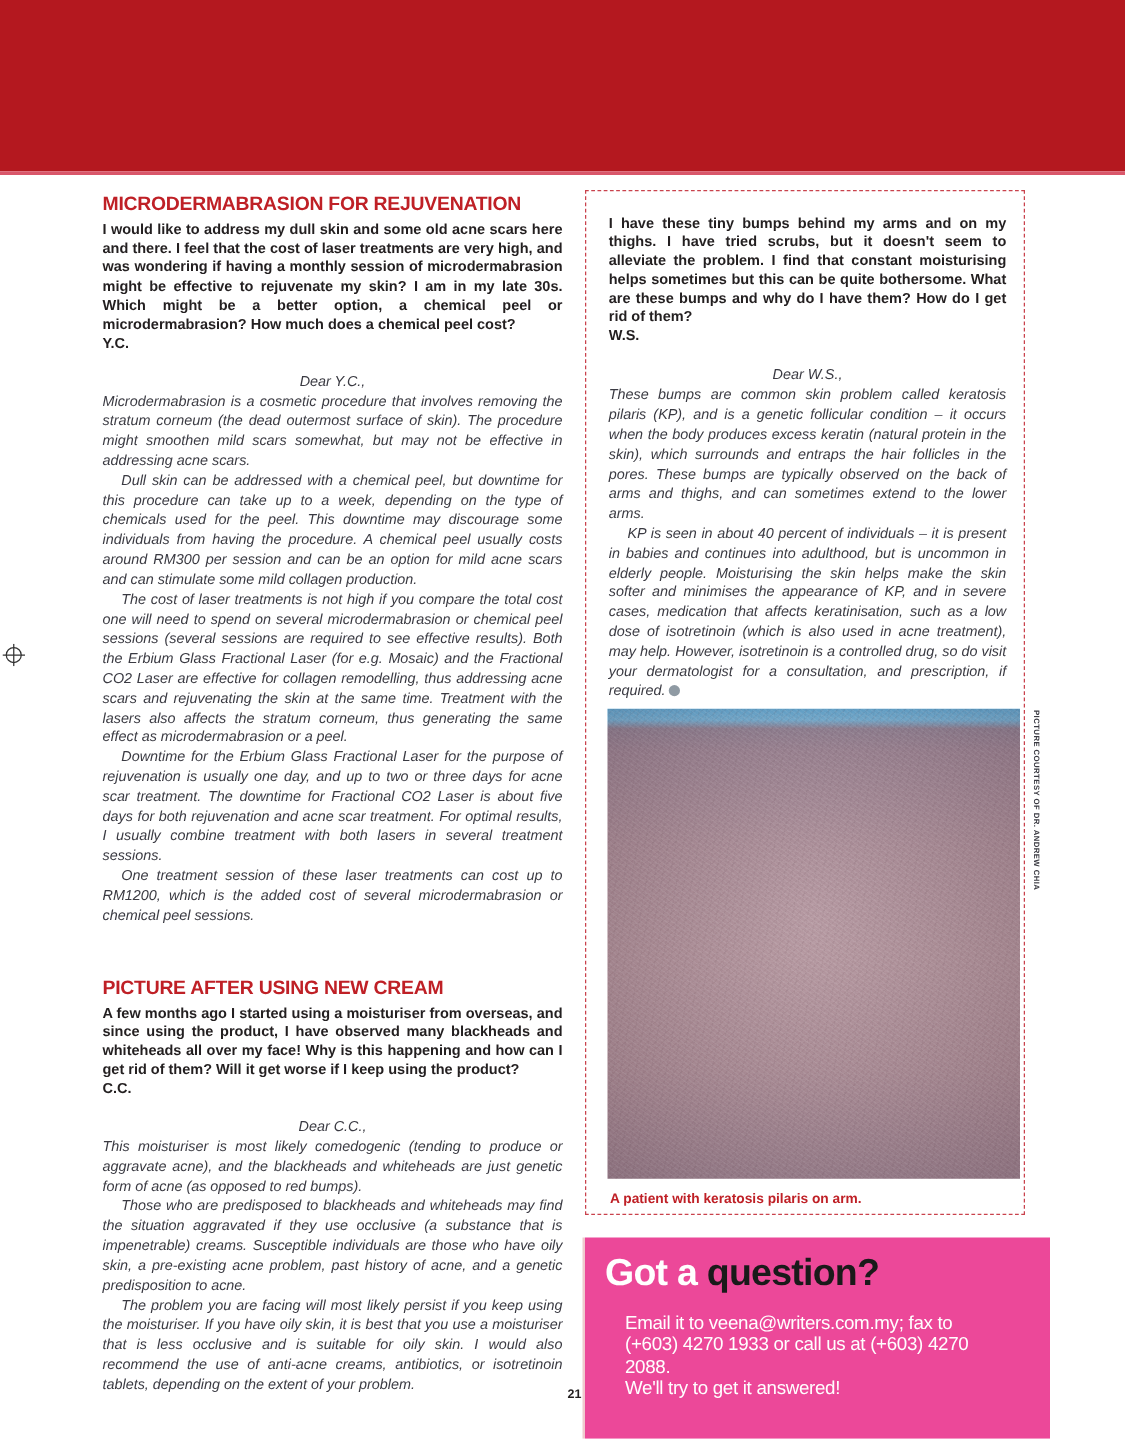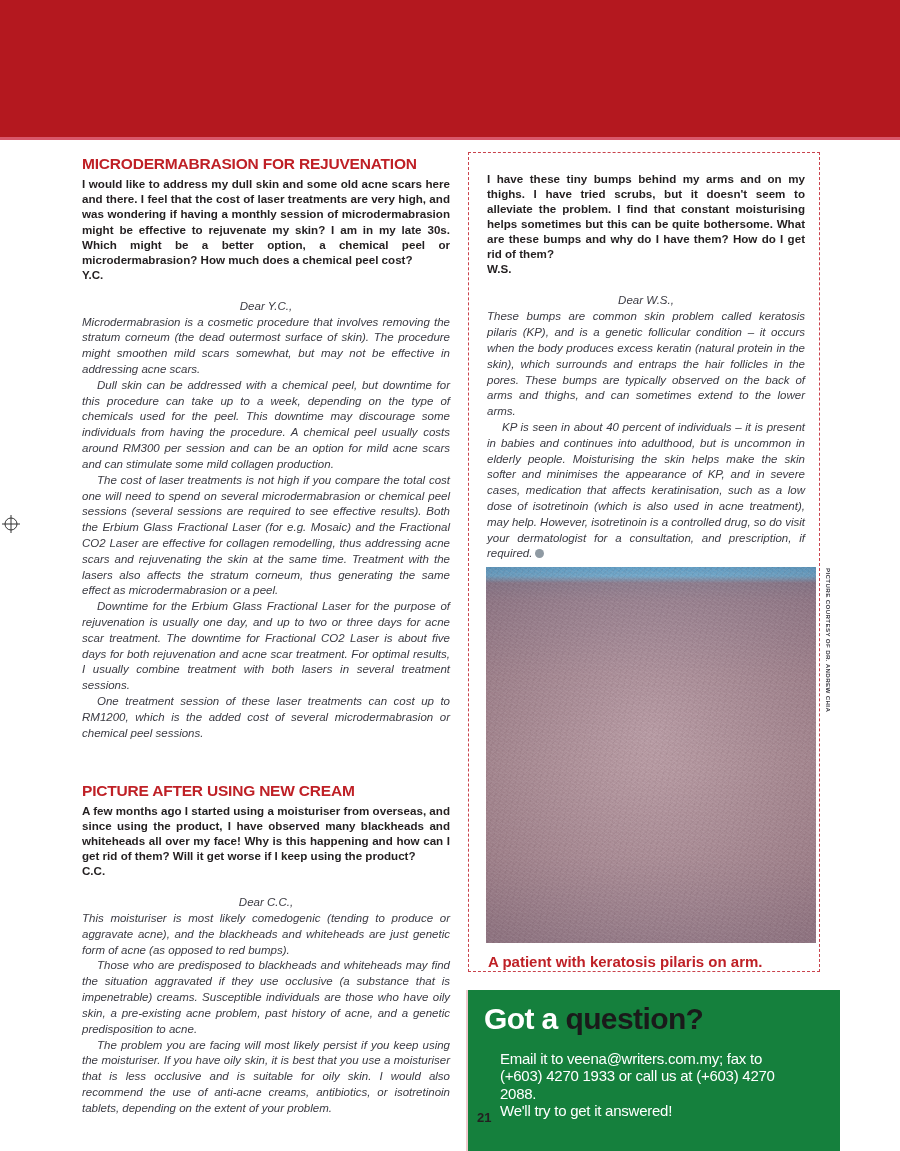--- a/index.html
+++ b/index.html
@@ -160,33 +160,33 @@
     transform-origin: left top;
     transform: rotate(90deg) translate(0, -9px);
   }
 
   .photo-caption {
     position: absolute;
     left: 488px;
     top: 953px;
     width: 330px;
     font-family: "Liberation Sans", sans-serif;
-    font-size: 15px;
+    font-size: 11px;
     font-weight: bold;
     color: #bf2026;
   }
 
   
   .promo {
     position: absolute;
     left: 468px;
     top: 990px;
     width: 372px;
     height: 161px;
-    background: #15803d;
+    background: #ec4899;
     padding: 14px 16px 0 16px;
     box-sizing: border-box;
   }
   .promo-title {
     font-family: "Liberation Sans", sans-serif;
     font-size: 30px;
     font-weight: bold;
     line-height: 1.0;
     margin: 0 0 2px 0;
     letter-spacing: -0.6px;
@@ -199,24 +199,24 @@
     font-weight: normal;
     color: #ffffff;
     line-height: 1.16;
     margin: 16px;
     letter-spacing: -0.25px;
   }
 
   
   .page-number {
     position: absolute;
-    left: 477px;
+    left: 454px;
     top: 1110px;
     font-family: "Liberation Sans", sans-serif;
-    font-size: 13px;
+    font-size: 10px;
     font-weight: bold;
     color: #231f20;
   }
   .spine {
     position: absolute;
     left: 466px;
     top: 990px;
     width: 2px;
     height: 161px;
     background: #f0c9cd;

